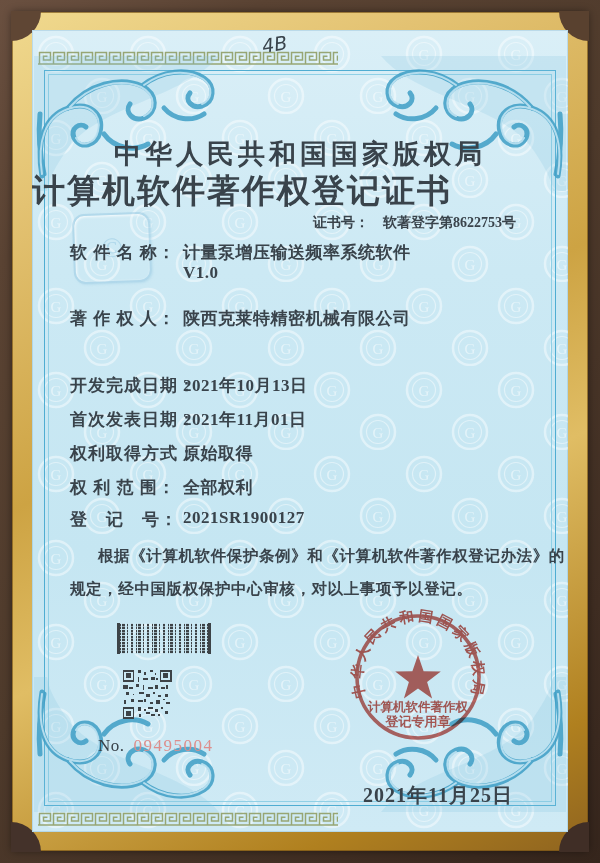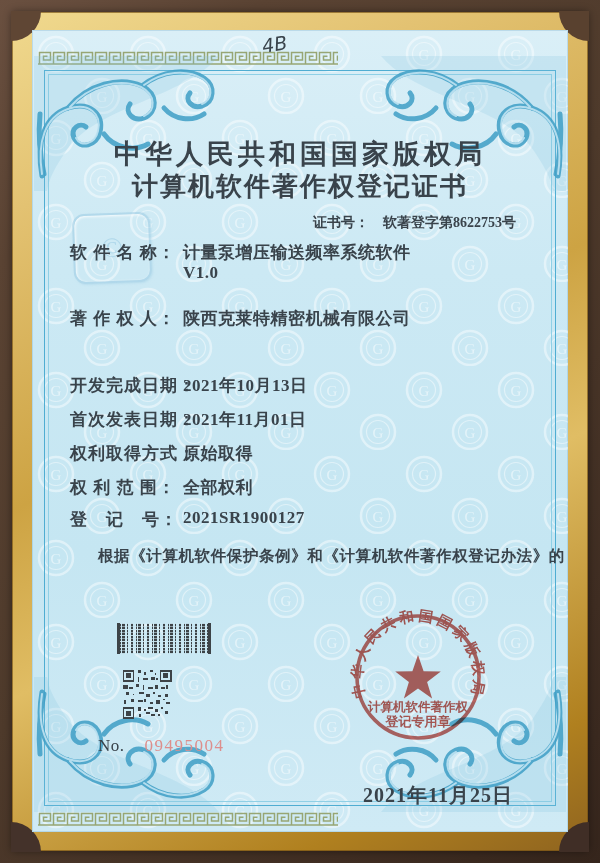--- a/index.html
+++ b/index.html
@@ -35,42 +35,42 @@
   .corner{position:absolute;width:185px;height:135px;z-index:3;pointer-events:none;}
   .c-tl{left:2px;top:26px;}
   .c-tr{right:2px;top:26px;transform:scaleX(-1);}
   .c-bl{left:2px;bottom:20px;transform:scaleY(-1);}
   .c-br{right:2px;bottom:20px;transform:scale(-1,-1);}
   
   .paper .txt{position:absolute;z-index:4;color:#39434b;}
   .handnote{left:230px;top:3px;font-size:19px;font-style:italic;color:#6e7468;
     font-family:"DejaVu Sans",sans-serif;transform:rotate(-9deg);}
   .authority{top:106px;left:0;right:0;text-align:center;font-size:27px;font-weight:bold;letter-spacing:4px;color:#3a444c;}
-  .cert-title{top:139px;left:0;right:0;text-align:center;font-size:26px;font-weight:bold;letter-spacing:2px;color:#323c43;}
+  .cert-title{top:139px;left:0;right:0;font-size:33px;font-weight:bold;letter-spacing:2px;color:#323c43;}
   .certno{top:184px;right:52px;font-size:14px;font-weight:bold;color:#39434b;margin-left:39px;}
   .certno .gap{display:inline-block;width:14px;}
   .row{left:38px;font-size:17px;font-weight:bold;white-space:nowrap;height:24px;color:#343e46;}
   .row .lab{position:absolute;left:0;letter-spacing:1px;font-family:Liberation Serif, serif;}
   .row .val{position:absolute;left:113px;letter-spacing:.5px;text-align:right;}
   .stmt{font-size:15.5px;font-weight:bold;letter-spacing:.6px;color:#343e46;white-space:nowrap;}
   .st1{left:66px;top:516px;}
   .st2{left:38px;top:549px;}
   .emboss{position:absolute;left:41px;top:183px;width:74px;height:66px;z-index:2;
     border:2px solid rgba(150,200,225,.5);border-radius:12px;transform:rotate(-2deg);
     box-shadow:inset 1px 1px 3px rgba(255,255,255,.9),1px 1px 2px rgba(150,200,225,.35);
     display:flex;align-items:center;justify-content:center;
     color:rgba(150,200,225,.55);font-size:28px;}
   .barcode{position:absolute;left:85px;top:593px;width:88px;height:31px;z-index:4;
     border-left:3px solid #3d4347;border-right:3px solid #3d4347;
     background-image:
       repeating-linear-gradient(0deg, rgba(205,234,245,.9) 0 1px, transparent 1px 3px, rgba(205,234,245,.55) 3px 4px, transparent 4px 6px),
       repeating-linear-gradient(90deg,#3d4347 0 1px,transparent 1px 2px,#3d4347 2px 5px,transparent 5px 7px,#3d4347 7px 8px,transparent 8px 11px,#3d4347 11px 13px,transparent 13px 16px);}
   .qr{position:absolute;left:90px;top:640px;width:50px;height:49px;z-index:4;}
   .serial{left:66px;top:706px;font-size:17px;color:#4a5258;letter-spacing:.5px;}
-  .serial .num{color:#dd8e8c;letter-spacing:1.5px;margin-left:20px;text-align:center;}
+  .serial .num{color:#dd8e8c;letter-spacing:1.5px;margin-left:9px;text-align:center;}
   .seal{position:absolute;left:316px;top:577px;width:140px;height:140px;z-index:5;
     opacity:.95;mix-blend-mode:multiply;}
   .issuedate{left:318px;top:726px;width:176px;text-align:center;font-size:20px;font-weight:bold;letter-spacing:1px;color:#30393f;margin-top:26px;}
 </style>
 </head>
 <body>
 
 <svg width="0" height="0" style="position:absolute" aria-hidden="true">
   <defs>
     <pattern id="wmpat" width="92" height="84" patternUnits="userSpaceOnUse">
@@ -180,20 +180,21 @@
   <div class="txt row" style="top:446px">
     <span class="lab">权 利 范 围：</span>
     <span class="val">全部权利</span>
   </div>
   <div class="txt row" style="top:478px">
     <span class="lab">登　记　号：</span>
     <span class="val">2021SR1900127</span>
   </div>
 
   <div class="txt stmt st1">根据《计算机软件保护条例》和《计算机软件著作权登记办法》的</div>
+  <div class="txt stmt st2">规定，经中国版权保护中心审核，对以上事项予以登记。</div>
 
   <div class="barcode"></div>
   <svg class="qr" viewBox="0 0 29 29" shape-rendering="crispEdges">
     <g fill="#3d4347">
       <rect x="0" y="0" width="7" height="7"></rect>
         <rect x="22" y="0" width="7" height="7"></rect>
         <rect x="0" y="22" width="7" height="7"></rect>
       <rect x="1" y="1" width="5" height="5" fill="#cdeaf5"></rect>
         <rect x="23" y="1" width="5" height="5" fill="#cdeaf5"></rect>
         <rect x="1" y="23" width="5" height="5" fill="#cdeaf5"></rect>

